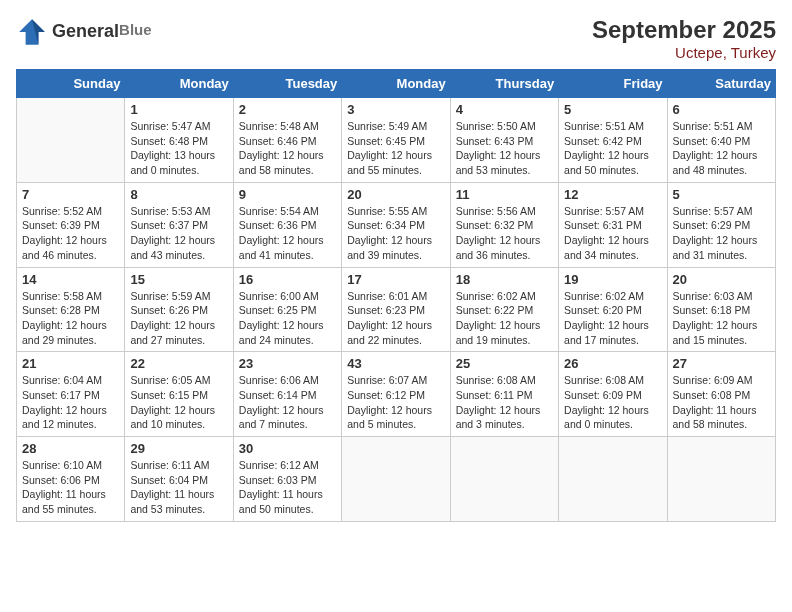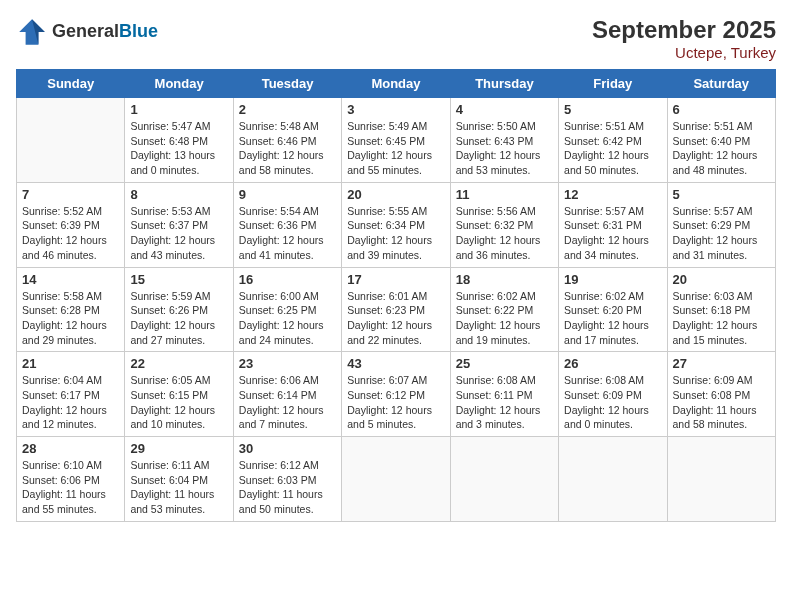--- a/index.html
+++ b/index.html
@@ -25,23 +25,23 @@
       display: flex;
       flex-direction: row;
       line-height: 1.1;
     }
     .logo-general {
       font-size: 18px;
       font-weight: bold;
       color: #333;
     }
     .logo-blue {
-      font-size: 18px;
-      font-weight: bold;
-      color: #0369a1;
+      font-size: 15px;
+      font-weight: bold;
+      color: #737373;
     }
     .logo-icon {
       width: 32px;
       height: 32px;
     }
     .title-block {
       text-align: right;
     }
     .month-title {
       font-size: 24px;
@@ -54,21 +54,21 @@
     }
     .calendar {
       width: 100%;
       border-collapse: collapse;
       font-size: 11px;
     }
     .calendar th {
       background-color: #2d6db5;
       color: #fff;
       padding: 6px 4px;
-      text-align: center;
+      text-align: right;
       font-size: 13px;
       border: 1px solid #2d6db5;
     }
     .calendar td {
       border: 1px solid #ccc;
       vertical-align: top;
       padding: 4px 5px;
       width: 108px;
       min-height: 80px;
       background: #fff;

